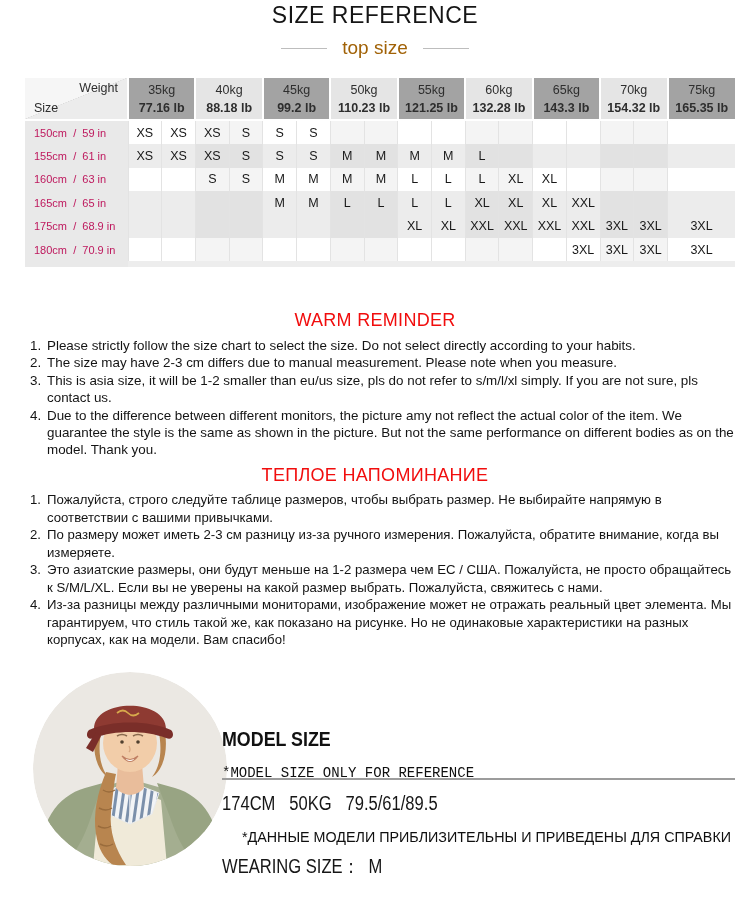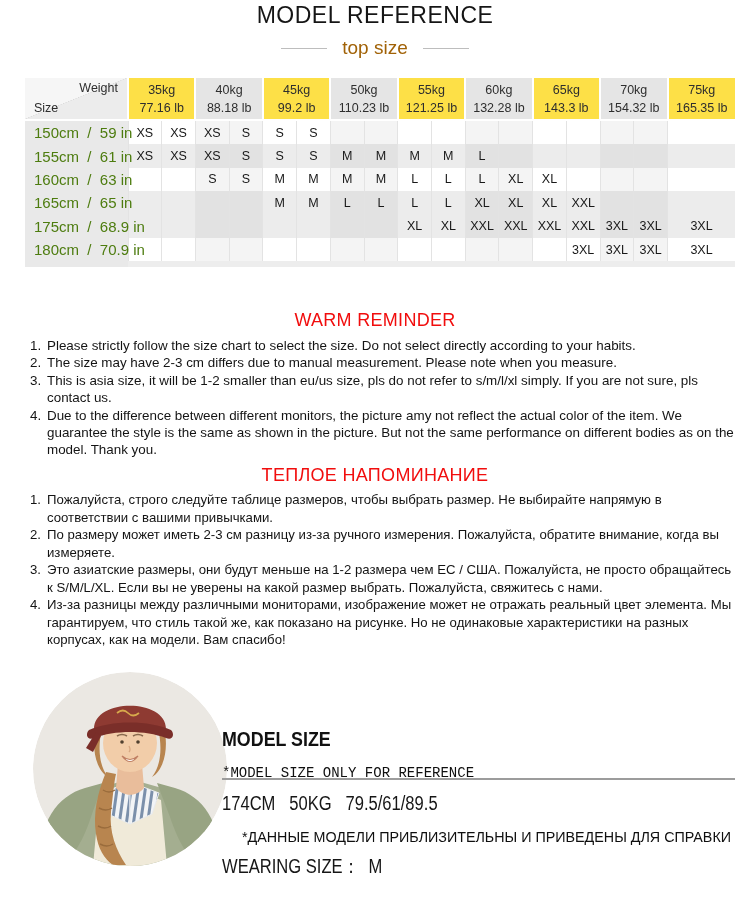--- a/index.html
+++ b/index.html
@@ -12,27 +12,27 @@
   .subtitle-wrap{position:absolute;top:37px;left:0;width:750px;display:flex;align-items:center;justify-content:center;}
   .subtitle-line{width:46px;height:1px;background:#bdbdbd;}
   .subtitle-text{font-size:19px;color:#a16207;margin:0 15px;}
 
   
   #size-table{position:absolute;left:25px;top:78px;width:710px;border-collapse:collapse;table-layout:fixed;}
   #size-table col.lblcol{width:103px;}
   #size-table th,#size-table td{padding:0;font-weight:normal;}
   #size-table thead th{height:41px;vertical-align:middle;font-size:12.5px;color:#2e2e2e;border-left:2px solid #fff;border-bottom:2px solid #fff;}
   #size-table thead th .kg{line-height:19px;}
-  #size-table thead th .lb{line-height:17px;}
-  #size-table thead th.hl{background:#fde047;}
+  #size-table thead th .lb{line-height:17px;font-weight:bold;}
+  #size-table thead th.hl{background:#a3a3a3;}
   #size-table thead th.hd{background:#e5e5e5;}
   th.corner{background:linear-gradient(to bottom right,#f6f6f6 49.5%,#d9d9d9 50%,#ececec 50.5%);position:relative;border-left:none !important;}
   th.corner .wlabel{position:absolute;top:3px;right:9px;font-size:12.5px;color:#2e2e2e;}
   th.corner .slabel{position:absolute;bottom:4px;left:9px;font-size:12.5px;color:#2e2e2e;}
-  #size-table tbody th.rowlabel{background:#e9e9e9;height:23.4px;font-size:15px;color:#4d7c0f;text-align:left;padding-left:9px;white-space:pre;}
+  #size-table tbody th.rowlabel{background:#e9e9e9;height:23.4px;font-size:11px;color:#be185d;text-align:left;padding-left:9px;white-space:pre;}
   #size-table tbody td{height:23.4px;text-align:center;font-size:12.5px;color:#181818;border-left:1px solid #e3e3e3;}
   #size-table td.w{background:#ffffff;}
   #size-table td.wd{background:#f4f4f4;}
   #size-table td.g{background:#ececec;}
   #size-table td.gd{background:#e2e2e2;}
   #size-table tfoot td{height:6px;background:#ededed;border-left:none;}
   #size-table tfoot th{background:#e9e9e9;}
 
   
   .red-heading{position:absolute;left:0;width:750px;text-align:center;font-size:18px;letter-spacing:.3px;color:var(--accent-red,#f10d0d);}
@@ -54,21 +54,21 @@
   .model-divider{position:absolute;left:222px;top:778px;width:513px;height:2px;background:#9c9c9c;}
   .footer-line1{position:absolute;left:222px;top:765px;font-size:14px;color:#0f0f0f;font-family:Liberation Mono, monospace;}
   .footer-line2{position:absolute;left:222px;top:829px;font-size:14.3px;color:#0f0f0f;margin-left:20px;}
 </style>
 </head>
 <body>
 
 <div id="stage">
 
   <div class="title-wrap">
-    <span class="page-title">MODEL REFERENCE</span>
+    <span class="page-title">SIZE REFERENCE</span>
   </div>
 
   <div class="subtitle-wrap">
     <span class="subtitle-line"></span>
     <span class="subtitle-text">top size</span>
     <span class="subtitle-line"></span>
   </div>
 
   <table id="size-table">
     <colgroup>

